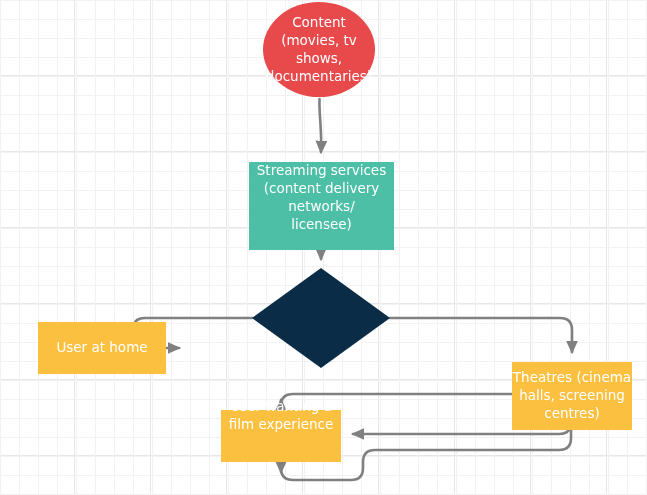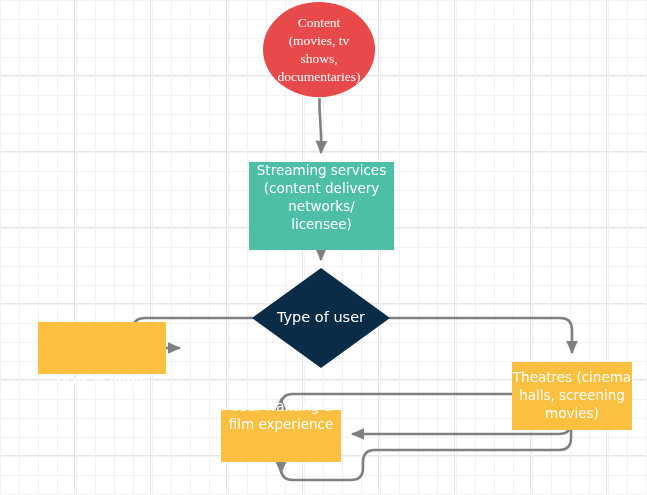--- a/index.html
+++ b/index.html
@@ -42,34 +42,32 @@
     line-height: 1.32;
     white-space: pre-line;
     pointer-events: none;
     display: flex;
     align-items: center;
     justify-content: center;
   }
   .t-content {
     left: 258px; top: 10px; width: 122px; height: 80px;
     font-size: 13.5px;
-    font-family: Liberation Serif, serif;
   }
   .t-streaming {
     left: 249px; top: 162px; width: 145px; height: 72px;
     font-size: 13.5px;
   }
   .t-decision {
     left: 252px; top: 300px; width: 138px; height: 36px;
     font-size: 14.5px;
   }
   .t-home {
     left: 38px; top: 322px; width: 128px; height: 52px;
     font-size: 13.5px;
-    margin-top: 34px;
   }
   .t-theatres {
     left: 512px; top: 362px; width: 120px; height: 68px;
     font-size: 13.5px;
   }
   .t-film {
     left: 221px; top: 390px; width: 120px; height: 52px;
     font-size: 13.5px;
   }
 </style>
@@ -118,24 +116,23 @@
   <div class="node-text t-content">Content
 (movies, tv
 shows,
 documentaries)</div>
 
   <div class="node-text t-streaming">Streaming services
 (content delivery
 networks/
 licensee)</div>
 
-  <div class="node-text t-decision">Type of user</div>
 
   <div class="node-text t-home">User at home</div>
 
   <div class="node-text t-theatres">Theatres (cinema
 halls, screening
-movies)</div>
+centres)</div>
 
   <div class="node-text t-film">User wanting a
 film experience</div>
 
 </div>
 
 </body></html>

